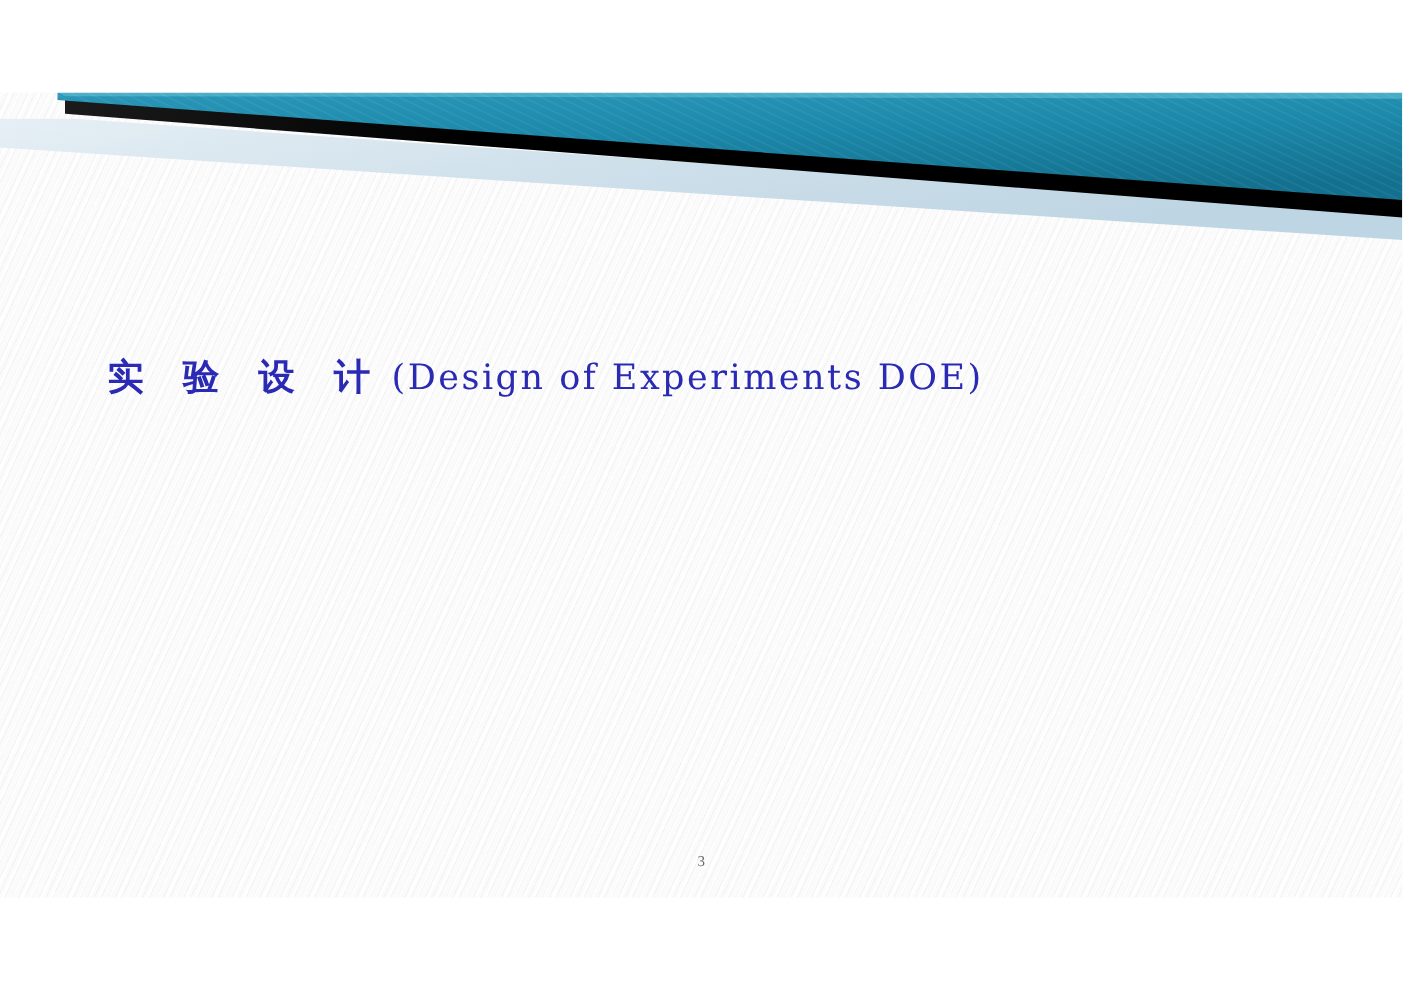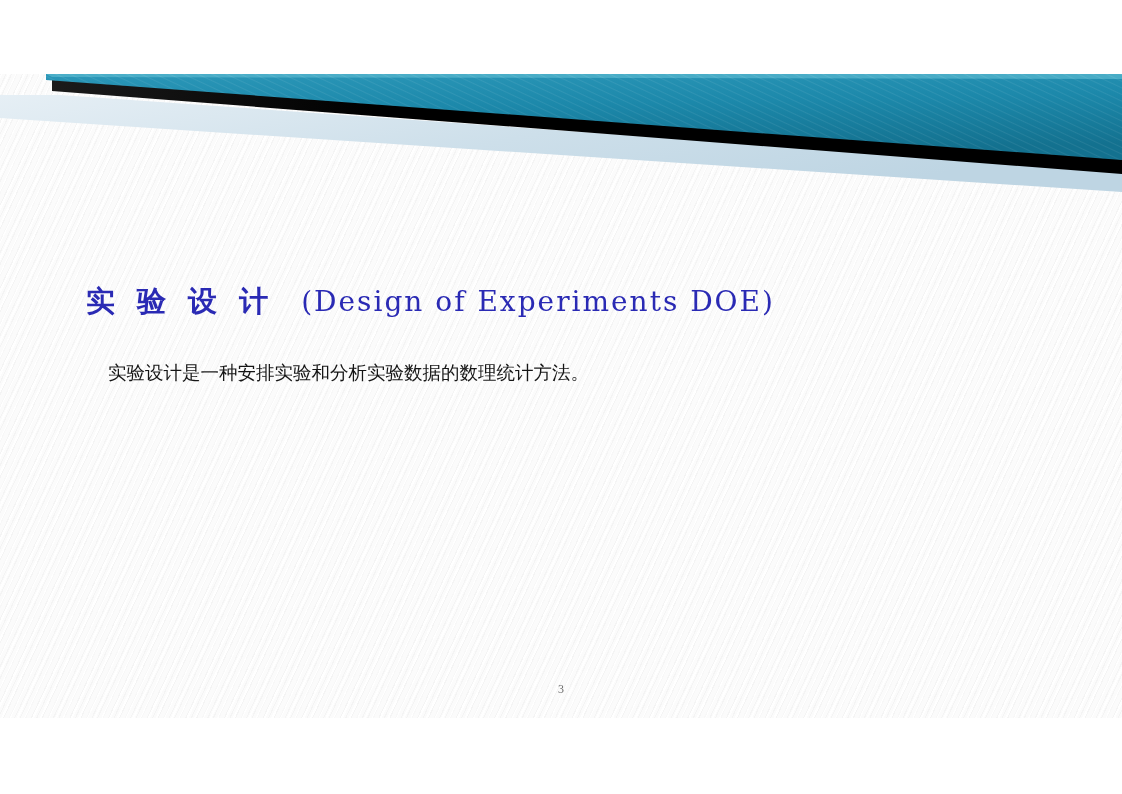--- a/index.html
+++ b/index.html
@@ -62,34 +62,34 @@
   .banner svg { display: block; }
 
   
   .title-row {
     position: absolute;
     left: 86px;
     top: 208px;
     white-space: nowrap;
   }
   .title-cn {
-    font-family: Liberation Sans, sans-serif;
+    font-family: Liberation Mono, monospace;
     font-size: 29px;
     font-weight: bold;
     color: #2a2ab4;
     letter-spacing: 7px;
     vertical-align: baseline;
   }
   .title-en {
     font-family: "DejaVu Serif", "Liberation Serif", serif;
     font-size: 28px;
     font-weight: normal;
     color: #2a2ab4;
     letter-spacing: 2px;
-    margin-left: 26px;
+    margin-left: 10px;
     vertical-align: baseline;
   }
 
   
   .body-block {
     position: absolute;
     left: 104px;
     top: 276px;
     width: 712px;
   }
@@ -165,19 +165,18 @@
 
         <path d="M 0,0 L 1122,0 L 1122,-2 L 0,-2 Z" fill="#ffffff" opacity="0"></path>
       </svg>
     </div>
 
     <div class="title-row">
       <span class="title-cn">实 验 设 计</span><span class="title-en">(Design of Experiments DOE)</span>
     </div>
 
     <div class="body-block">
-      <p class="para para-1">实验设计是一种安排实验和分析实验数据的数理统计方法。</p>
     </div>
 
     <div class="page-number">3</div>
 
   </div>
 </div>
 
 </body></html>

